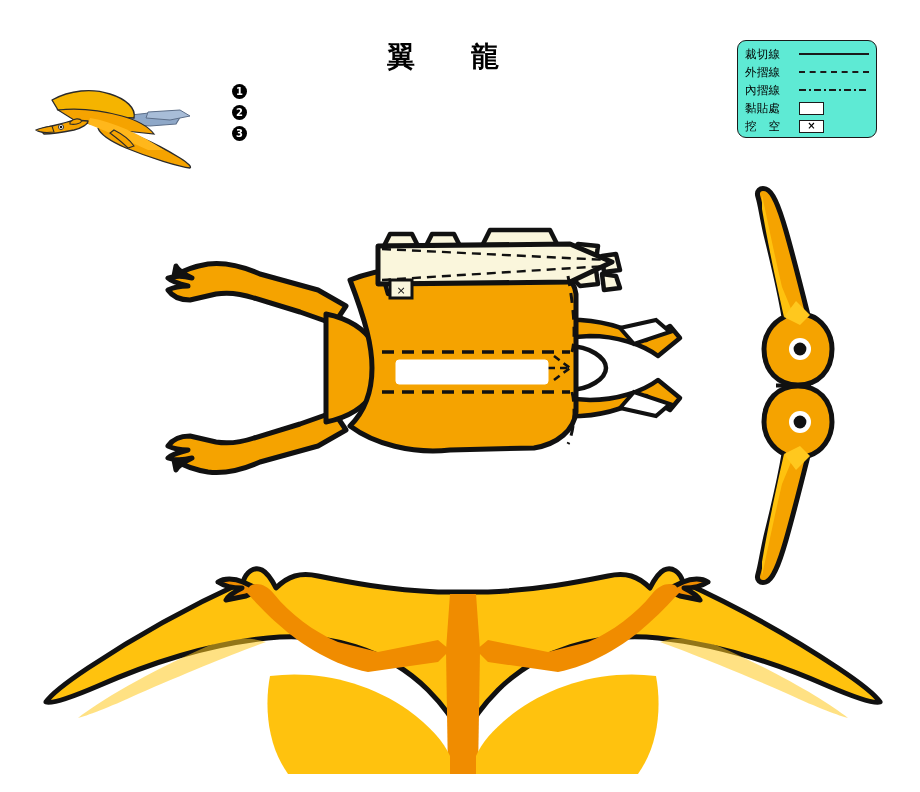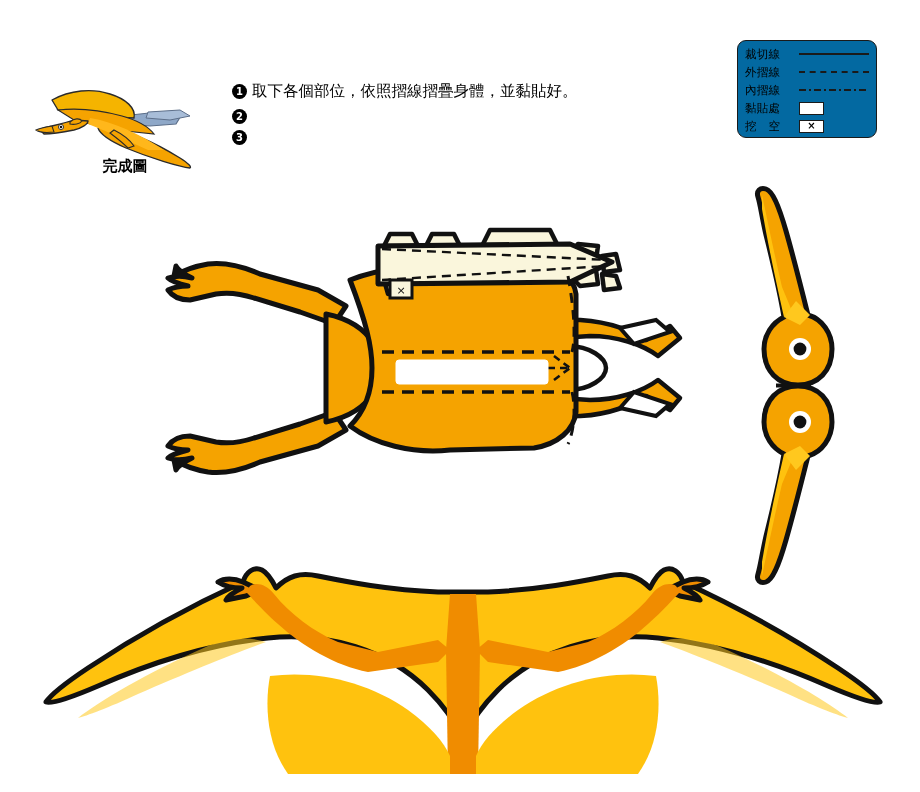--- a/index.html
+++ b/index.html
@@ -86,21 +86,21 @@
 
   
   .legend {
     position: absolute;
     left: 737px;
     top: 40px;
     width: 140px;
     height: 98px;
     border: 1.6px solid #1a1a1a;
     border-radius: 9px;
-    background: #0369a1;
+    background: #5eead4;
     box-sizing: border-box;
     padding: 4px 7px 3px 7px;
   }
   .legend-row {
     display: flex;
     align-items: center;
     height: 18px;
   }
   .legend-label {
     font-size: 11.5px;
@@ -191,27 +191,26 @@
 
         <path d="M40,54 C44,50 50,50 52,53 C50,56 44,57 40,56 Z" fill="#F5A300" stroke="#2b2b2b" stroke-width="1.1"></path>
 
         <circle cx="31" cy="59" r="2.6" fill="#ffffff" stroke="#2b2b2b" stroke-width="0.9"></circle>
         <circle cx="31" cy="59" r="1.3" fill="#111111"></circle>
 
         <path d="M84,62 C92,66 100,72 104,78 L98,80 C92,74 84,68 80,65 Z" fill="#F5A300" stroke="#2b2b2b" stroke-width="1.1"></path>
       </g>
     </svg>
   </div>
-  <div class="thumb-caption">完成圖</div>
-
+
+  <div class="title">翼　龍</div>
 
   <div class="steps">
     <div class="step">
       <span class="step-num">1</span>
-      <span class="step-text">取下各個部位，依照摺線摺疊身體，並黏貼好。</span>
     </div>
     <div class="step">
       <span class="step-num">2</span>
     </div>
     <div class="step">
       <span class="step-num">3</span>
     </div>
   </div>
 
   <div class="legend">

